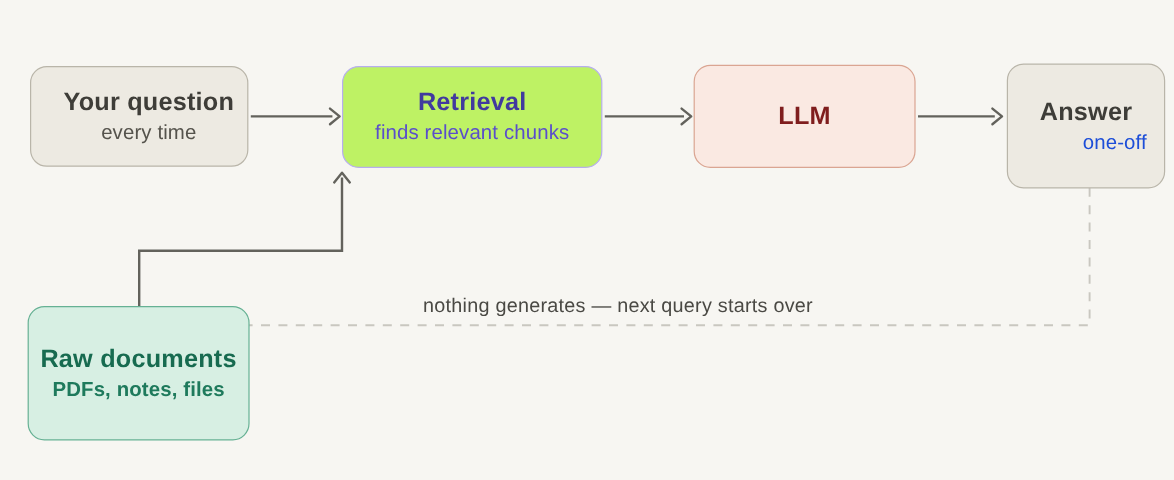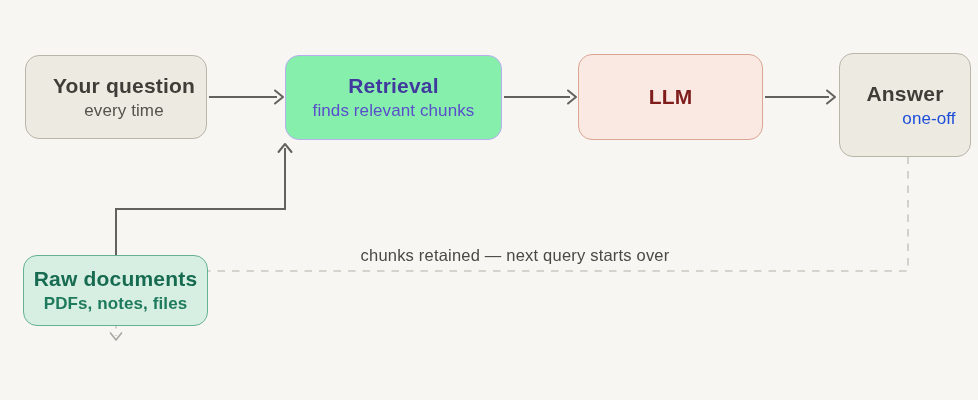--- a/index.html
+++ b/index.html
@@ -26,33 +26,33 @@
     box-sizing: border-box;
     text-align: center;
   }
   .node-title { font-size: 21px; font-weight: bold; line-height: 1.15; letter-spacing: 0.2px; }
   .node-subtitle { font-size: 17px; line-height: 1.15; letter-spacing: 0.1px; }
 
   .n-question { left: 25px;  top: 55px; width: 182px; height: 84px; background: #edeae2; border-color: #b9b5a9; padding-left: 16px; }
   .n-question .node-title { color: #3e3d38; }
   .n-question .node-subtitle { color: #55534c; }
 
-  .n-retrieval { left: 285px; top: 55px; width: 217px; height: 85px; background: #86efac; border-color: #b7aeee; }
+  .n-retrieval { left: 285px; top: 55px; width: 217px; height: 85px; background: #bef264; border-color: #b7aeee; }
   .n-retrieval .node-title { color: #413a9e; }
   .n-retrieval .node-subtitle { color: #5a4ecb; }
 
   .n-llm { left: 578px; top: 54px; width: 185px; height: 86px; background: #fae9e2; border-color: #daa592; }
   .n-llm .node-title { color: #7f1d1d; }
   .n-llm .node-subtitle { color: #a85138; }
 
   .n-answer { left: 839px; top: 53px; width: 132px; height: 104px; background: #edeae2; border-color: #b9b5a9; }
   .n-answer .node-title { color: #3e3d38; }
   .n-answer .node-subtitle { color: #1d4ed8; margin-left: 48px; }
 
-  .n-raw { left: 23px; top: 255px; width: 185px; height: 71px; background: #d7efe3; border-color: #66b194; }
+  .n-raw { left: 23px; top: 255px; width: 185px; height: 112px; background: #d7efe3; border-color: #66b194; }
   .n-raw .node-title { color: #176b50; }
   .n-raw .node-subtitle { color: #1e7a5c; font-weight: bold; }
 
   .edges-svg {
     position: absolute; left: 0; top: 0;
     width: 978px; height: 400px;
     pointer-events: none;
   }
   .edge-label {
     position: absolute;
@@ -106,15 +106,15 @@
   <div class="node n-answer">
     <div class="node-title">Answer</div>
     <div class="node-subtitle">one-off</div>
   </div>
 
   <div class="node n-raw">
     <div class="node-title">Raw documents</div>
     <div class="node-subtitle">PDFs, notes, files</div>
   </div>
 
-  <div class="edge-label">chunks retained — next query starts over</div>
+  <div class="edge-label">nothing generates — next query starts over</div>
 
 </div>
 
 </body></html>

